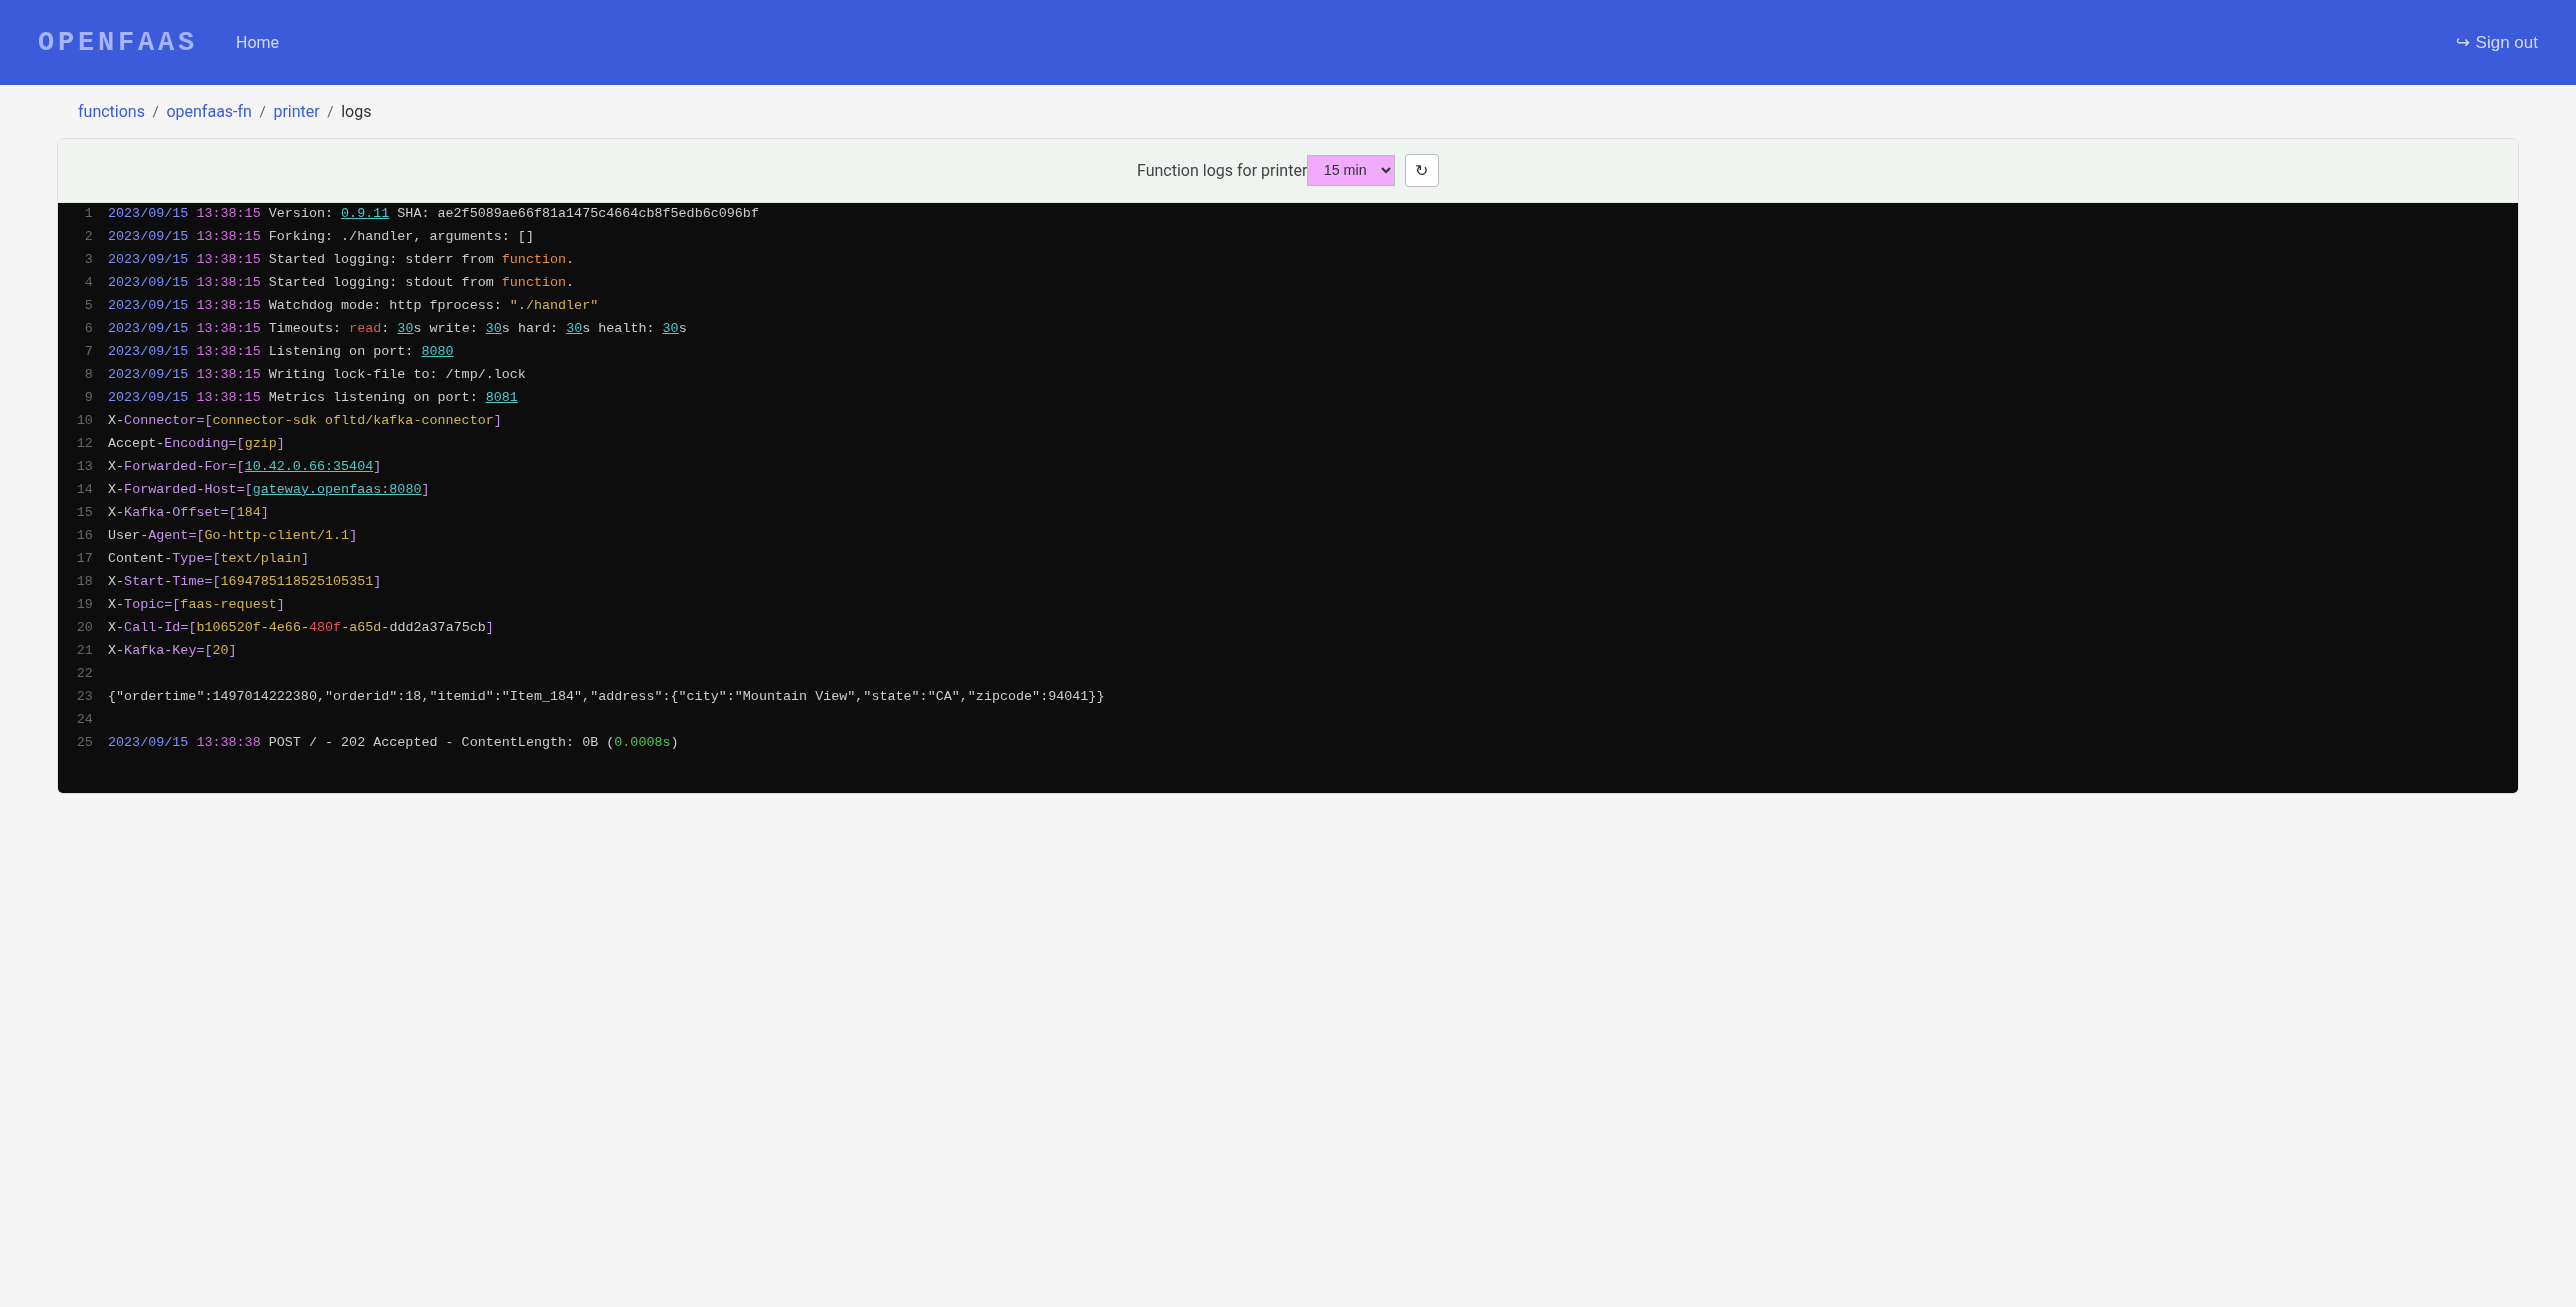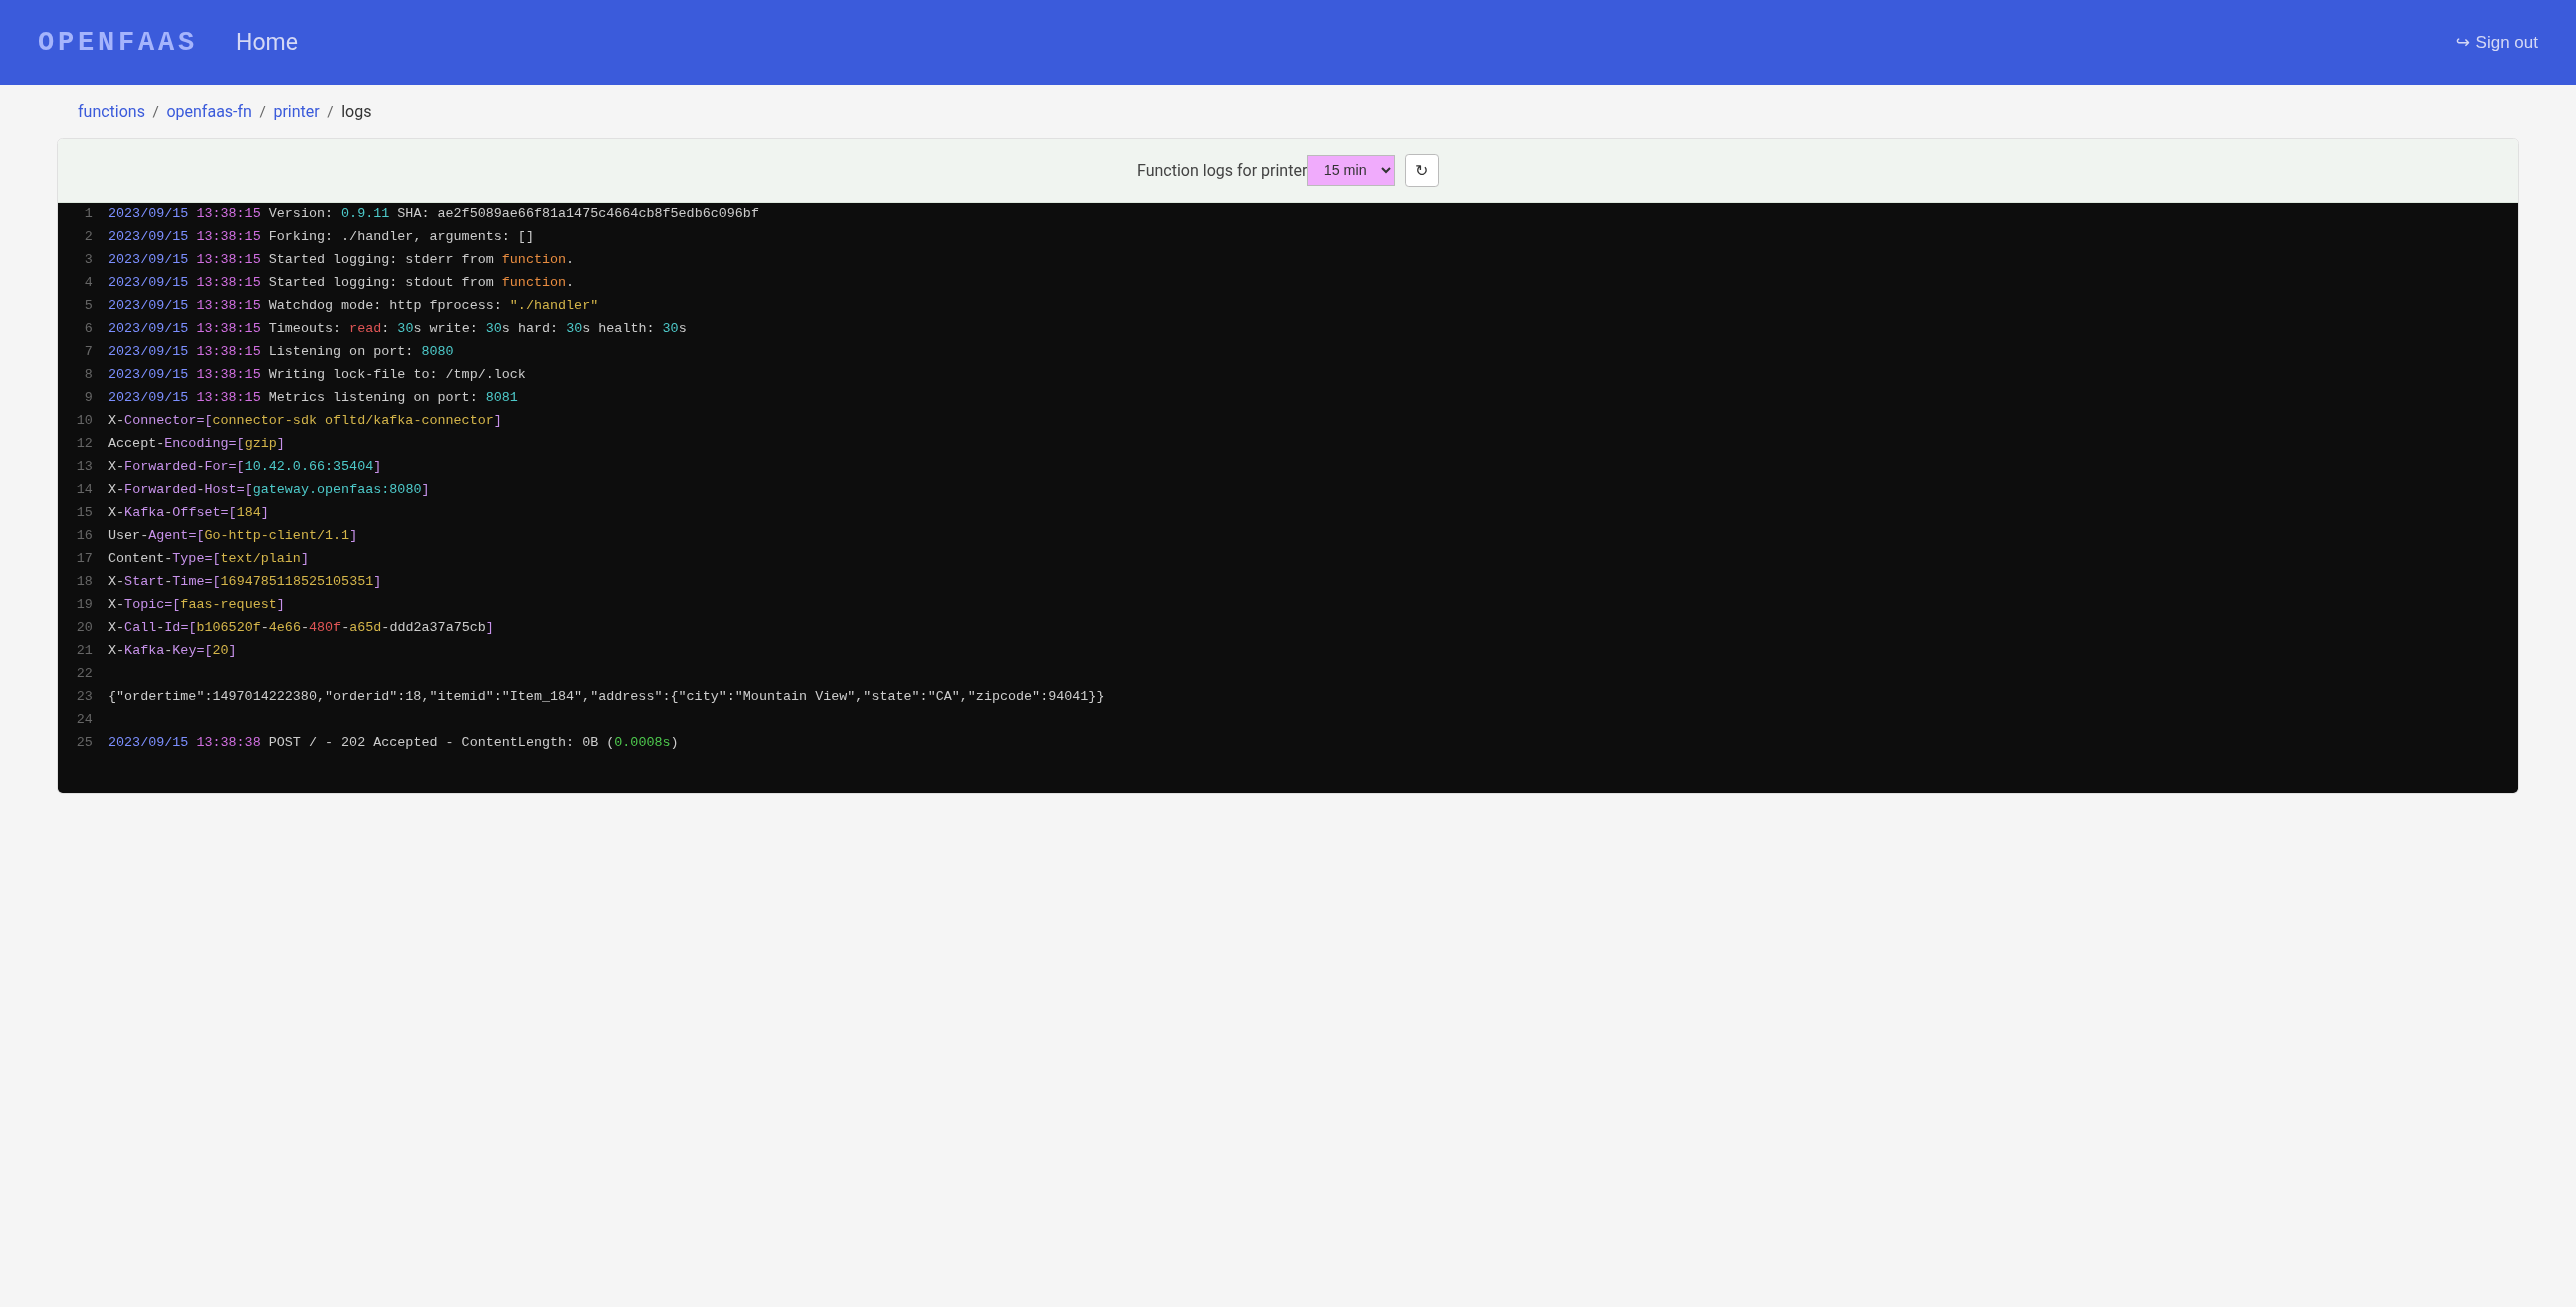--- a/index.html
+++ b/index.html
@@ -29,21 +29,21 @@
       letter-spacing: 3.8px;
       color: #ffffff;
       text-transform: uppercase;
       font-family: 'Courier New', monospace;
     }
     .logo span {
       color: #a5b4fc;
     }
     .nav-link {
       color: #d4d8f5;
-      font-size: 23px;
+      font-size: 16px;
       text-decoration: none;
       cursor: pointer;
     }
     .sign-out-btn {
       color: #d4d8f5;
       font-size: 17px;
       background: none;
       border: none;
       cursor: pointer;
       display: flex;
@@ -146,21 +146,21 @@
       color: #ccc;
       white-space: pre;
       flex: 1;
     }
 
     
     .c-date { color: #7c8fff; }
     .c-time { color: #d06fe0; }
     .c-green { color: #4ec94e; }
     .c-orange { color: #e88c40; }
-    .c-cyan { color: #4dc9c9; }
+    .c-cyan { color: #4dc9c9; text-decoration: underline; }
     .c-red { color: #e05555; }
     .c-yellow { color: #d4b54a; }
     .c-purple { color: #c792ea; }
     .c-normal { color: #cccccc; }
     .c-equals { color: #c792ea; }
   </style>
 </head>
 <body>
 
 <nav class="navbar">

